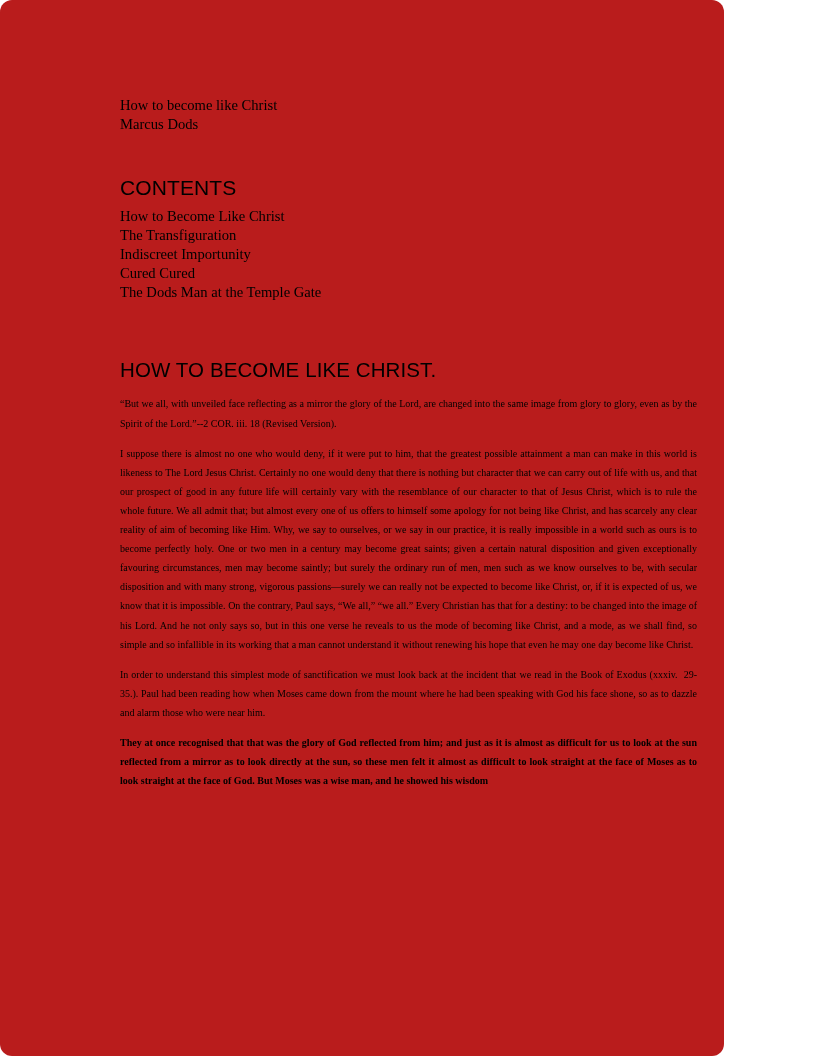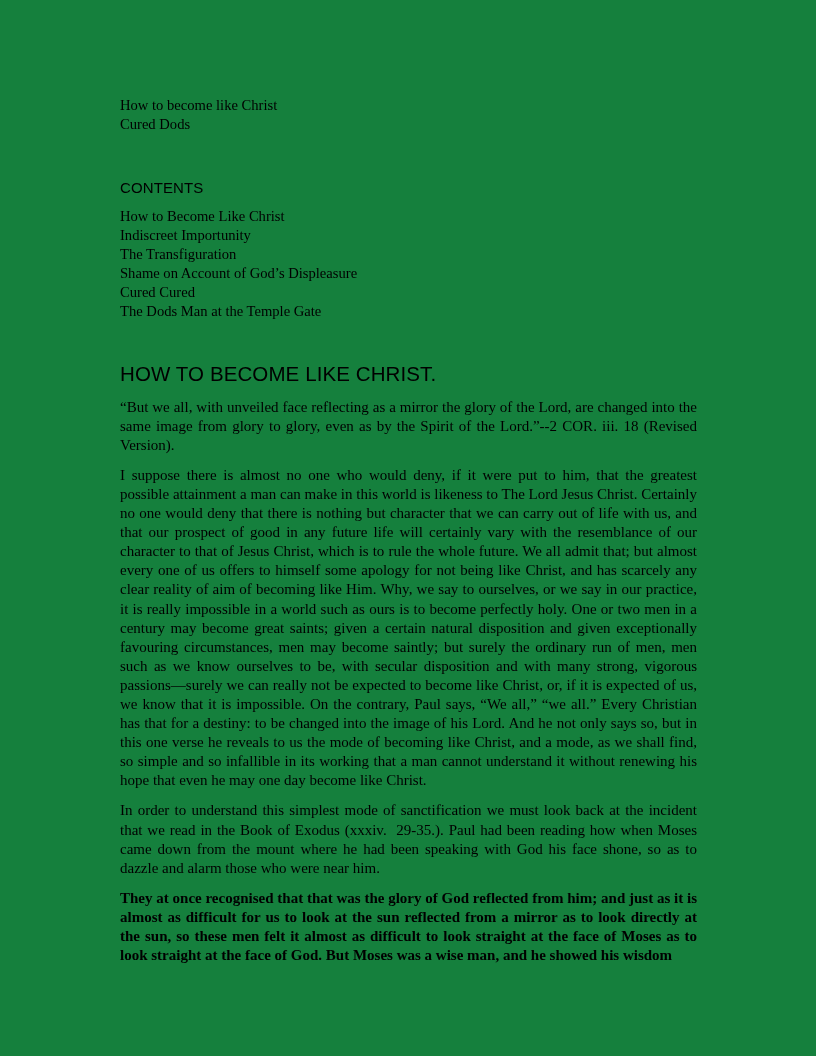--- a/index.html
+++ b/index.html
@@ -12,24 +12,25 @@
     width: 816px;
     height: 1056px;
     overflow: hidden;
     font-family: "Liberation Serif", "DejaVu Serif", serif;
     color: #000000;
     -webkit-font-smoothing: antialiased;
   }
 
   .page {
     position: relative;
-    width: 816px;
+    width: 724px;
     height: 1056px;
-    background: #15803d;
+    background: #b91c1c;
     box-sizing: border-box;
+    border-radius: 12px;
   }
 
   
   .content {
     position: absolute;
     left: 120px;
     top: 96px;
     width: 577px;
   }
 
@@ -41,21 +42,21 @@
     text-align: left;
   }
   .frontmatter .line {
     display: block;
     white-space: pre-wrap;
   }
 
   
   .contents-heading {
     font-family: "Liberation Sans", "DejaVu Sans", sans-serif;
-    font-size: 15px;
+    font-size: 21px;
     font-weight: normal;
     line-height: 24px;
     margin: 0;
     padding: 0;
     letter-spacing: 0.1px;
   }
   .contents-heading-wrap {
     margin-top: 42px;
   }
 
@@ -69,41 +70,41 @@
     line-height: 19.1px;
   }
   .contents-list li {
     margin: 0;
     padding: 0;
     white-space: pre-wrap;
   }
 
   
   .chapter-heading-wrap {
-    margin-top: 40px;
+    margin-top: 56px;
   }
   .chapter-heading {
     font-family: "Liberation Sans", "DejaVu Sans", sans-serif;
     font-size: 20.5px;
     font-weight: normal;
     line-height: 24px;
     margin: 0;
     padding: 0;
     letter-spacing: 0.1px;
   }
 
   
   .body-block {
     margin-top: 12px;
   }
   p.para {
     margin: 0 0 11px 0;
     padding: 0;
     font-family: "Liberation Serif", "DejaVu Serif", serif;
-    font-size: 15px;
+    font-size: 10px;
     line-height: 19.1px;
     text-align: justify;
     text-justify: inter-word;
     white-space: pre-wrap;
     hyphens: none;
     -webkit-hyphens: none;
   }
   p.para:last-child {
     margin-bottom: 0;
     font-weight: bold;
@@ -114,30 +115,29 @@
   }
 </style>
 </head>
 <body>
 
 <div class="page">
   <div class="content">
 
     <div class="frontmatter">
       <span class="line">How to become like Christ</span>
-      <span class="line">Cured Dods</span>
+      <span class="line">Marcus Dods</span>
     </div>
 
     <div class="contents-heading-wrap">
       <h1 class="contents-heading">CONTENTS</h1>
       <ul class="contents-list">
         <li>How to Become Like Christ</li>
+        <li>The Transfiguration</li>
         <li>Indiscreet Importunity</li>
-        <li>The Transfiguration</li>
-        <li>Shame on Account of God’s Displeasure</li>
         <li>Cured Cured</li>
         <li>The Dods Man at the Temple Gate</li>
       </ul>
     </div>
 
     <div class="chapter-heading-wrap">
       <h1 class="chapter-heading">HOW TO BECOME LIKE CHRIST.</h1>
 
       <div class="body-block">
         <p class="para epigraph">“But we all, with unveiled face reflecting as a mirror the glory of the Lord, are changed into the same image from glory to glory, even as by the Spirit of the Lord.”--2 COR. iii. 18 (Revised Version).</p>

